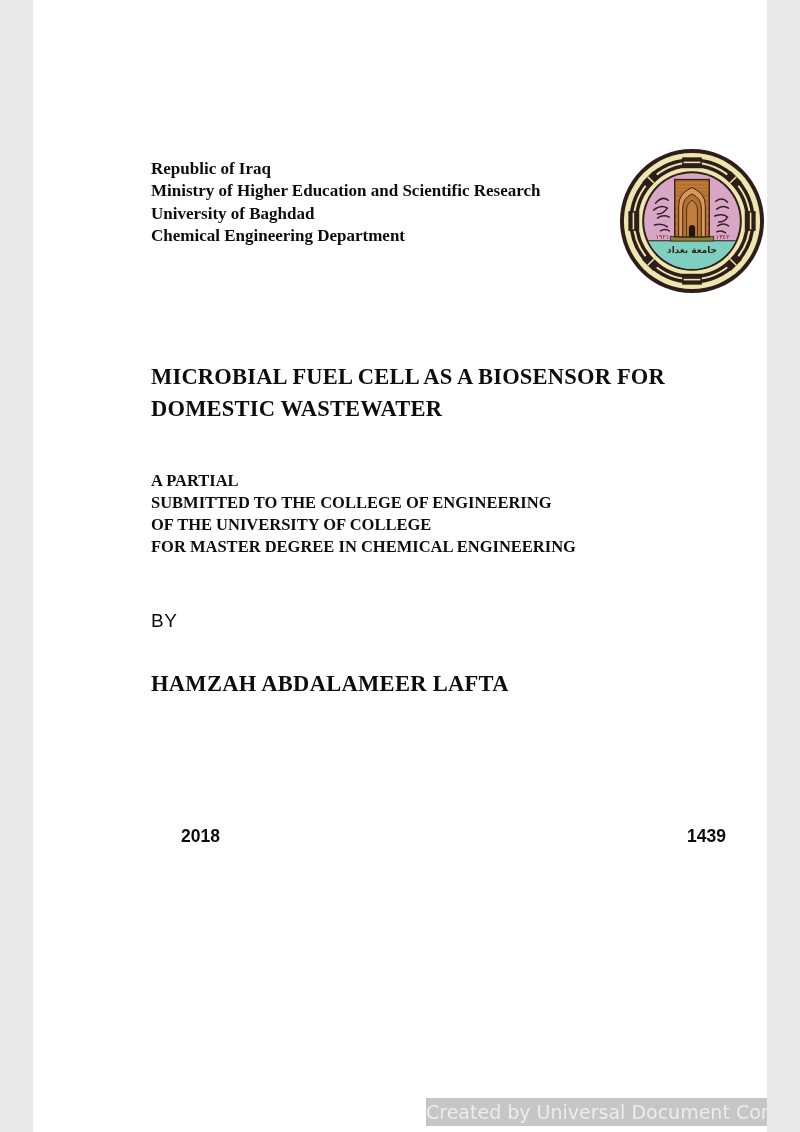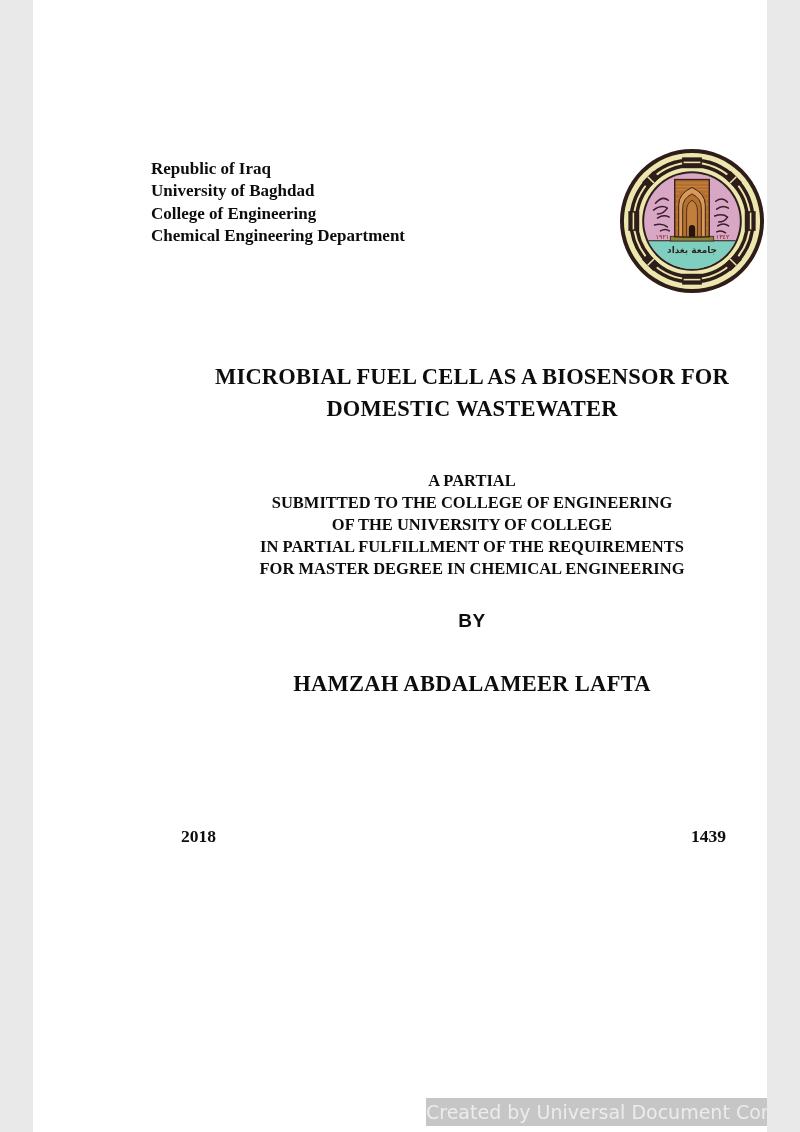--- a/index.html
+++ b/index.html
@@ -17,59 +17,59 @@
     position:absolute; left:118px; top:158px; width:470px;
     font-family:"Liberation Serif", serif;
     font-weight:bold; font-size:17px; line-height:22.4px;
     text-align:left;
   }
 
   
   .logo { position:absolute; left:585px; top:147px; width:148px; height:148px; }
 
   
-  .centered { position:absolute; left:118px; width:642px; text-align:center;
+  .centered { position:absolute; left:118px; width:642px; text-align:left;
               font-family:"Liberation Serif", serif; }
 
   .title-block { top:361px; font-weight:bold; font-size:22.5px; line-height:32px; letter-spacing:0.2px; }
 
   .thesis-block { top:470px; font-weight:bold; font-size:16.5px; line-height:22px; }
 
   .by-label { top:610px; font-family:"Liberation Sans", sans-serif;
-              font-weight:700; font-size:19px; letter-spacing:0.5px; }
+              font-weight:400; font-size:19px; letter-spacing:0.5px; }
 
   .author-name { top:635px; font-weight:bold; font-size:22.5px; letter-spacing:0.3px;margin-top:36px; }
 
   .credentials { top:663px; font-weight:bold; font-size:14.5px; }
 
   
   .years {
     position:absolute; left:118px; top:826px; width:642px;
     box-sizing:border-box; padding:0 67px 0 30px;
     display:flex; justify-content:space-between;
-    font-family:Liberation Serif, serif; font-weight:bold; font-size:17.5px;
+    font-family:Liberation Sans, sans-serif; font-weight:bold; font-size:17.5px;
   }
 
   
   .watermark {
     position:absolute; left:393px; top:1098px; width:400px; height:28px;
     background:#c6c6c6; color:#ececec;
     font-family:"DejaVu Sans", sans-serif; font-size:19px; line-height:28px;
     text-align:center; white-space:nowrap; overflow:hidden;
   }
 </style>
 </head>
 <body>
 
 <div class="page">
 
   <div class="affiliation">
     <div>Republic of Iraq</div>
+    <div>Ministry of Higher Education and Scientific Research</div>
     <div>University of Baghdad</div>
-    <div>College of Engineering</div>
     <div>Chemical Engineering Department</div>
   </div>
 
   <svg class="logo" viewBox="0 0 150 150" xmlns="http://www.w3.org/2000/svg">
 
     <circle cx="75" cy="75" r="73" fill="#2e1d18"></circle>
     <circle cx="75" cy="75" r="69" fill="#ece7ae"></circle>
     <circle cx="75" cy="75" r="59" fill="none" stroke="#2e1d18" stroke-width="9"></circle>
     <circle cx="75" cy="75" r="59" fill="none" stroke="#ece7ae" stroke-width="2"></circle>
 
@@ -169,21 +169,20 @@
 
   <div class="centered title-block">
     <div>MICROBIAL FUEL CELL AS A BIOSENSOR FOR</div>
     <div>DOMESTIC WASTEWATER</div>
   </div>
 
   <div class="centered thesis-block">
     <div>A PARTIAL</div>
     <div>SUBMITTED TO THE COLLEGE OF ENGINEERING</div>
     <div>OF THE UNIVERSITY OF COLLEGE</div>
-    <div>IN PARTIAL FULFILLMENT OF THE REQUIREMENTS</div>
     <div>FOR MASTER DEGREE IN CHEMICAL ENGINEERING</div>
   </div>
 
   <div class="centered by-label">BY</div>
   <div class="centered author-name">HAMZAH ABDALAMEER LAFTA</div>
 
   <div class="years">
     <span>2018</span>
     <span>1439</span>
   </div>

